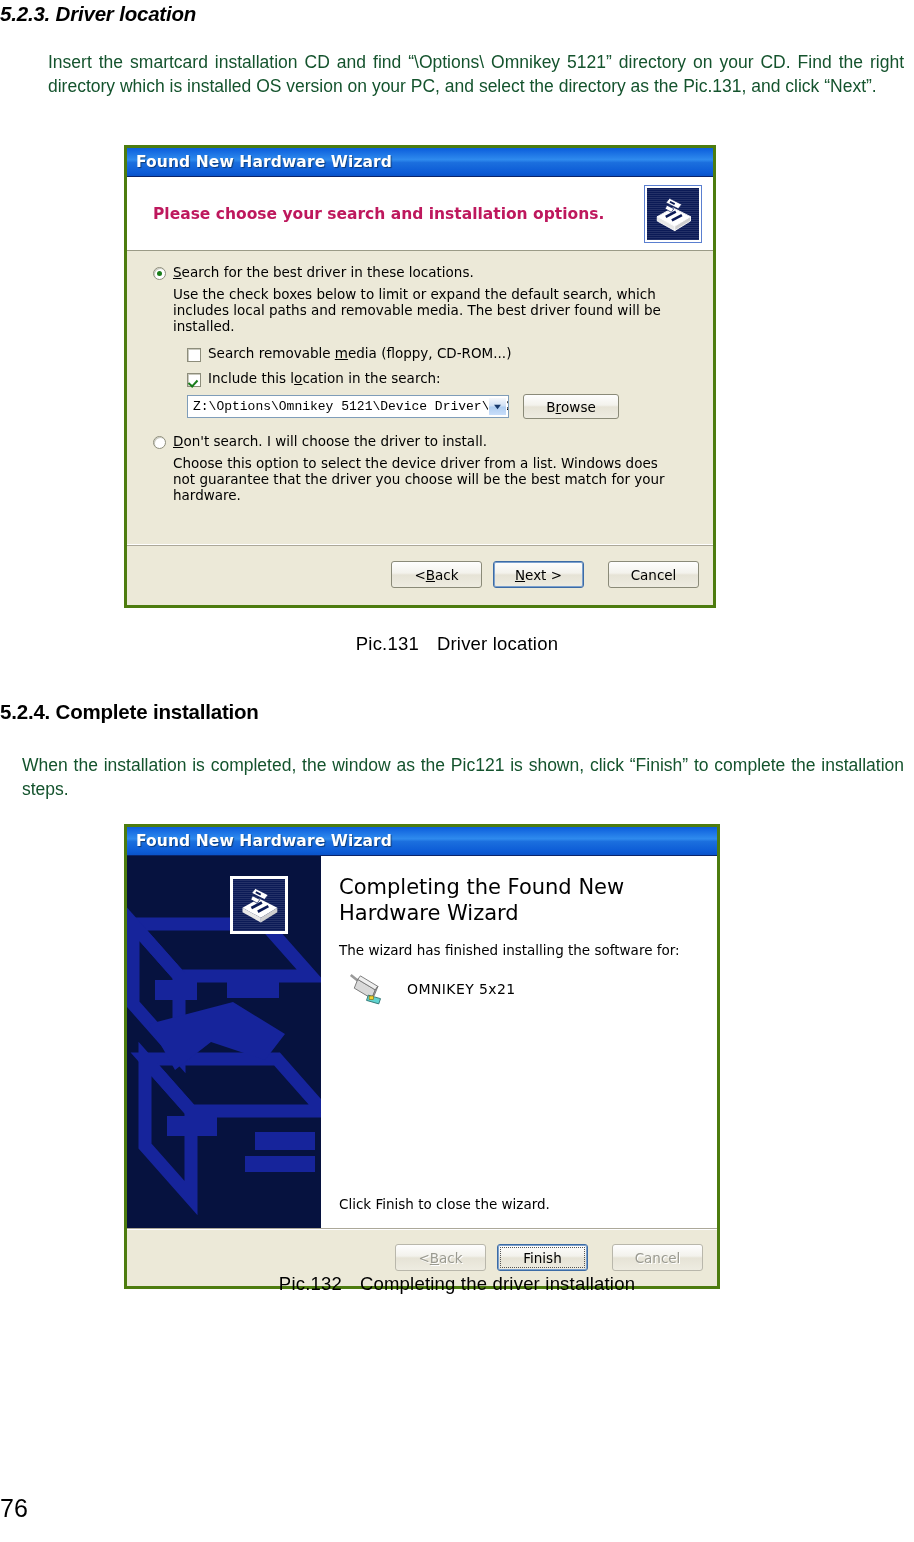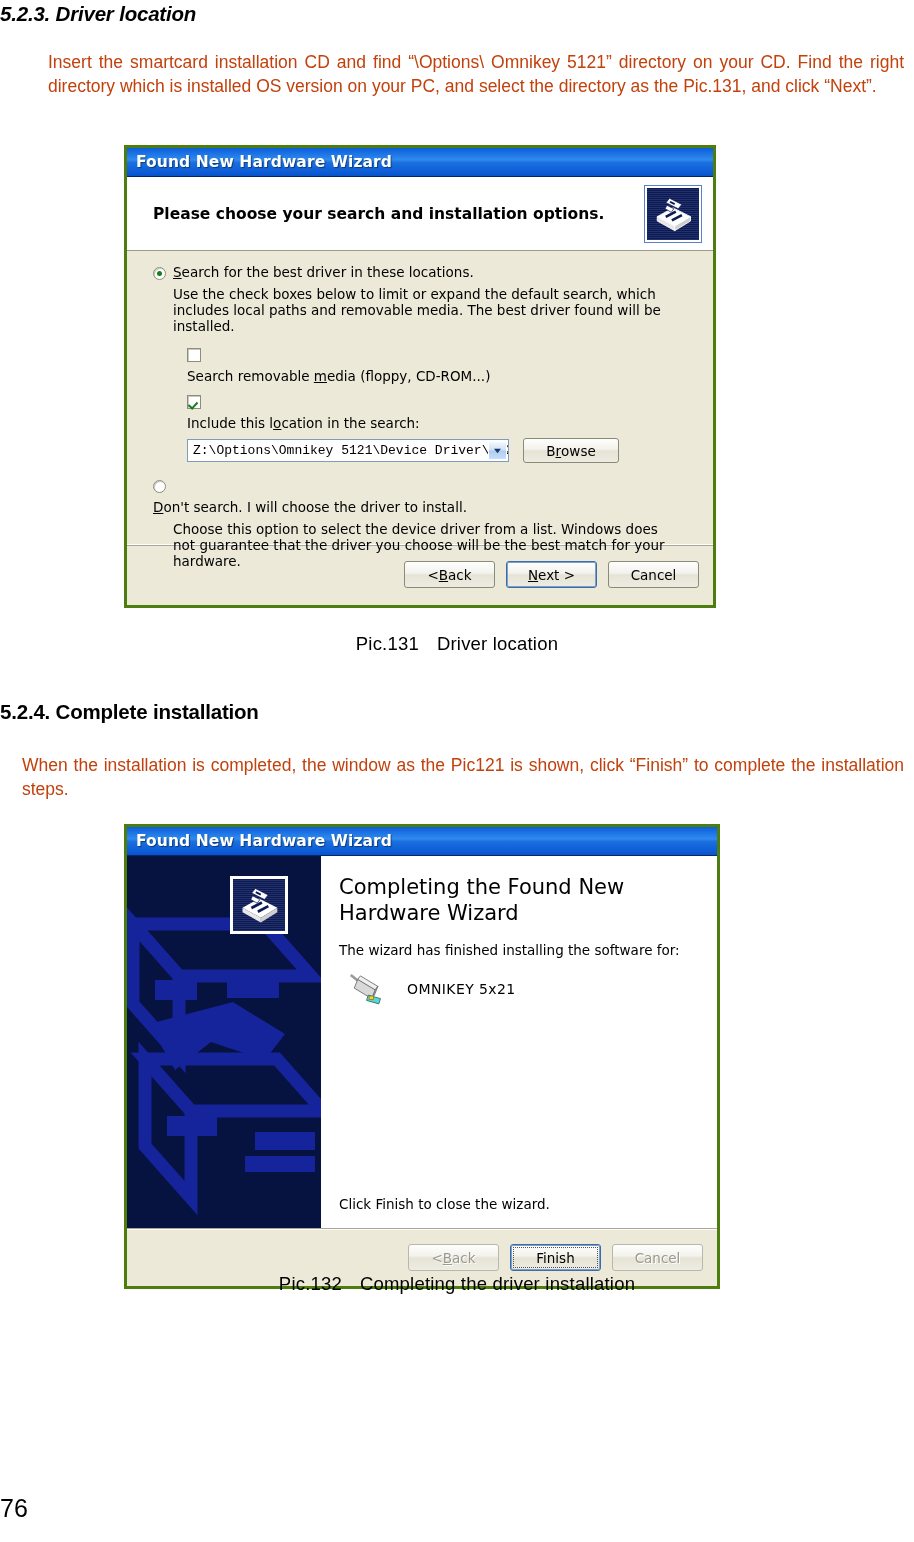--- a/index.html
+++ b/index.html
@@ -22,21 +22,21 @@
     font-size: 20.5px;
     font-weight: bold;
     letter-spacing: -0.2px;
     white-space: nowrap;
   }
   .body-para {
     position: absolute;
     font-size: 17.5px;
     line-height: 24px;
     text-align: justify;
-    color: #c2410c;
+    color: #14532d;
   }
   .caption {
     position: absolute;
     width: 914px;
     text-align: center;
     font-size: 18.5px;
     font-weight: normal;
     letter-spacing: 0.2px;
     margin-top: 26px;
   }
@@ -83,21 +83,21 @@
     background: #ffffff;
     border-bottom: 1px solid #9b9b87;
     display: flex;
     align-items: center;
     justify-content: space-between;
     padding: 0 12px 0 26px;
   }
   .d1-header-text {
     font-size: 15.5px;
     font-weight: bold;
-    color: #000000;
+    color: #be185d;
   }
   .wizard-icon {
     width: 56px; height: 56px;
     border: 2px solid #ffffff;
     outline: 1px solid #5a7fd0;
     background:
       repeating-linear-gradient(0deg, rgba(255,255,255,.10) 0 1px, rgba(0,0,0,0) 1px 2px),
       #0b1a56;
     display: flex; align-items: center; justify-content: center;
     flex: none;
@@ -140,21 +140,21 @@
     border: solid #1a7d1a; border-width: 0 2.2px 2.2px 0;
     transform: rotate(42deg);
   }
   .opt-label { line-height: 15px; }
   .opt-label .u { text-decoration: underline; }
   .desc {
     margin: 6px 0 0 20px;
     line-height: 16px;
     max-width: 500px;
   }
-  .indent-row { margin: 12px 0 0 34px; display: flex; align-items: flex-start; gap: 7px; flex-direction: column; }
+  .indent-row { margin: 12px 0 0 34px; display: flex; align-items: flex-start; gap: 7px; }
   .indent-row.tight { margin-top: 9px; }
 
   .path-row { margin: 7px 0 0 34px; display: flex; align-items: center; gap: 14px; }
   .combo {
     width: 322px; height: 23px;
     background: #ffffff;
     border: 1px solid #7f9db9;
     display: flex; align-items: center;
     font-size: 13px;
     padding-left: 5px;
@@ -192,21 +192,21 @@
     align-items: center;
     justify-content: flex-end;
     padding-right: 14px;
     gap: 11px;
   }
   .footer-btn { width: 91px; height: 27px; }
   .footer-btn.default {
     border: 1px solid #3c6ba5;
     box-shadow: 0 0 0 1px #7ba0cd inset;
   }
-  .footer-btn.cancel { }
+  .footer-btn.cancel { margin-left: 13px; }
   .footer-btn.disabled { color: #9a9a90; text-shadow: 1px 1px 0 #ffffff; border-color: #b9b7ab; }
 
   
   #dialog-complete-install { left: 124px; top: 824px; width: 596px; height: 465px; }
   .d2-body { display: flex; height: 372px; background: #ffffff; }
   .d2-sidepanel {
     width: 194px;
     flex: none;
     background: #06123F;
     position: relative;
@@ -345,21 +345,21 @@
               </svg>
           </span>
         </span>
         <span class="btn btn-browse">
             <span>B</span>
             <span class="u">r</span>
             <span>owse</span>
           </span>
       </div>
 
-      <div class="opt-row" style="margin-top:15px;flex-direction:column;">
+      <div class="opt-row" style="margin-top:15px;">
         <span class="radio"></span>
         <span class="opt-label"><span class="u">D</span><span>on't search. I will choose the driver to install.</span></span>
       </div>
 
       <div class="desc">Choose this option to select the device driver from a list.  Windows does not guarantee that the driver you choose will be the best match for your hardware.</div>
     </div>
 
     <div class="d1-footer">
       <span class="btn footer-btn">
           <span>&lt; </span>

